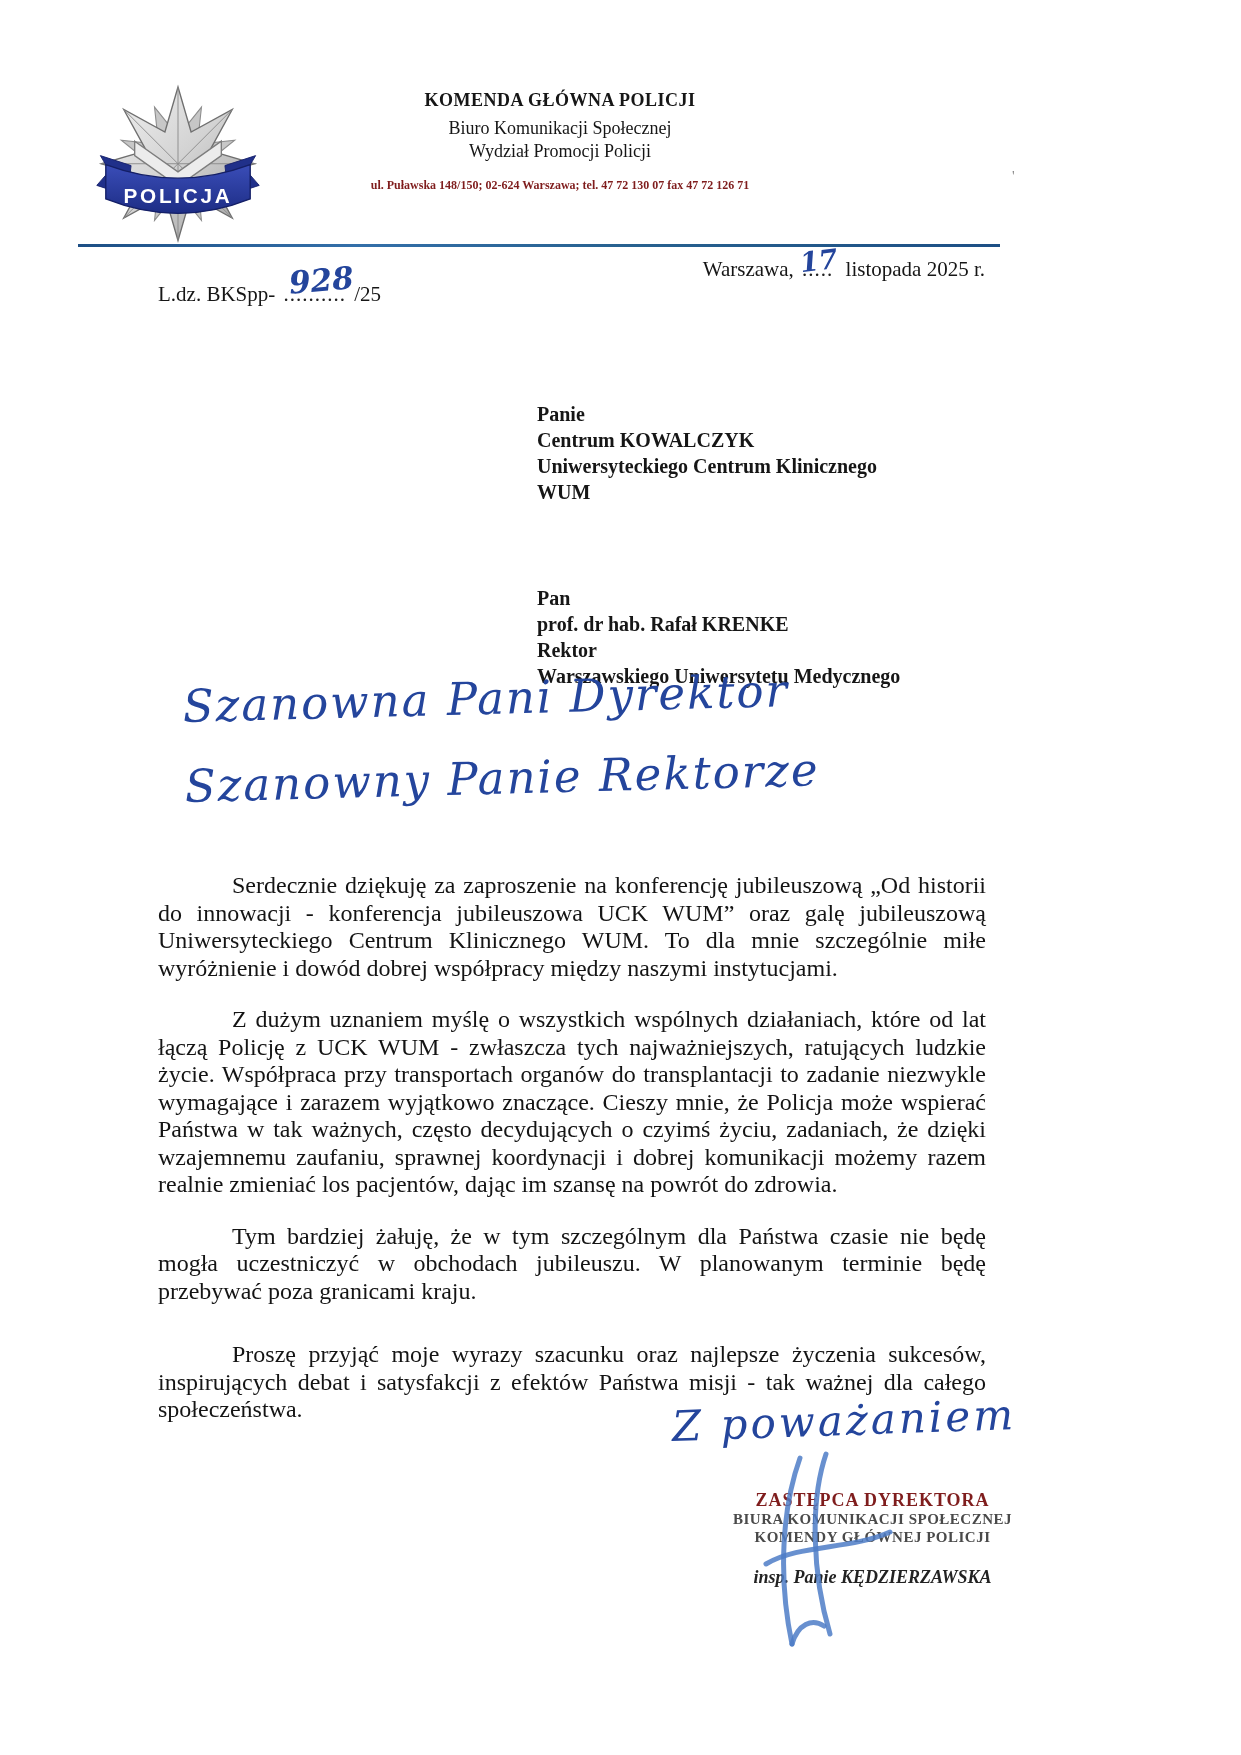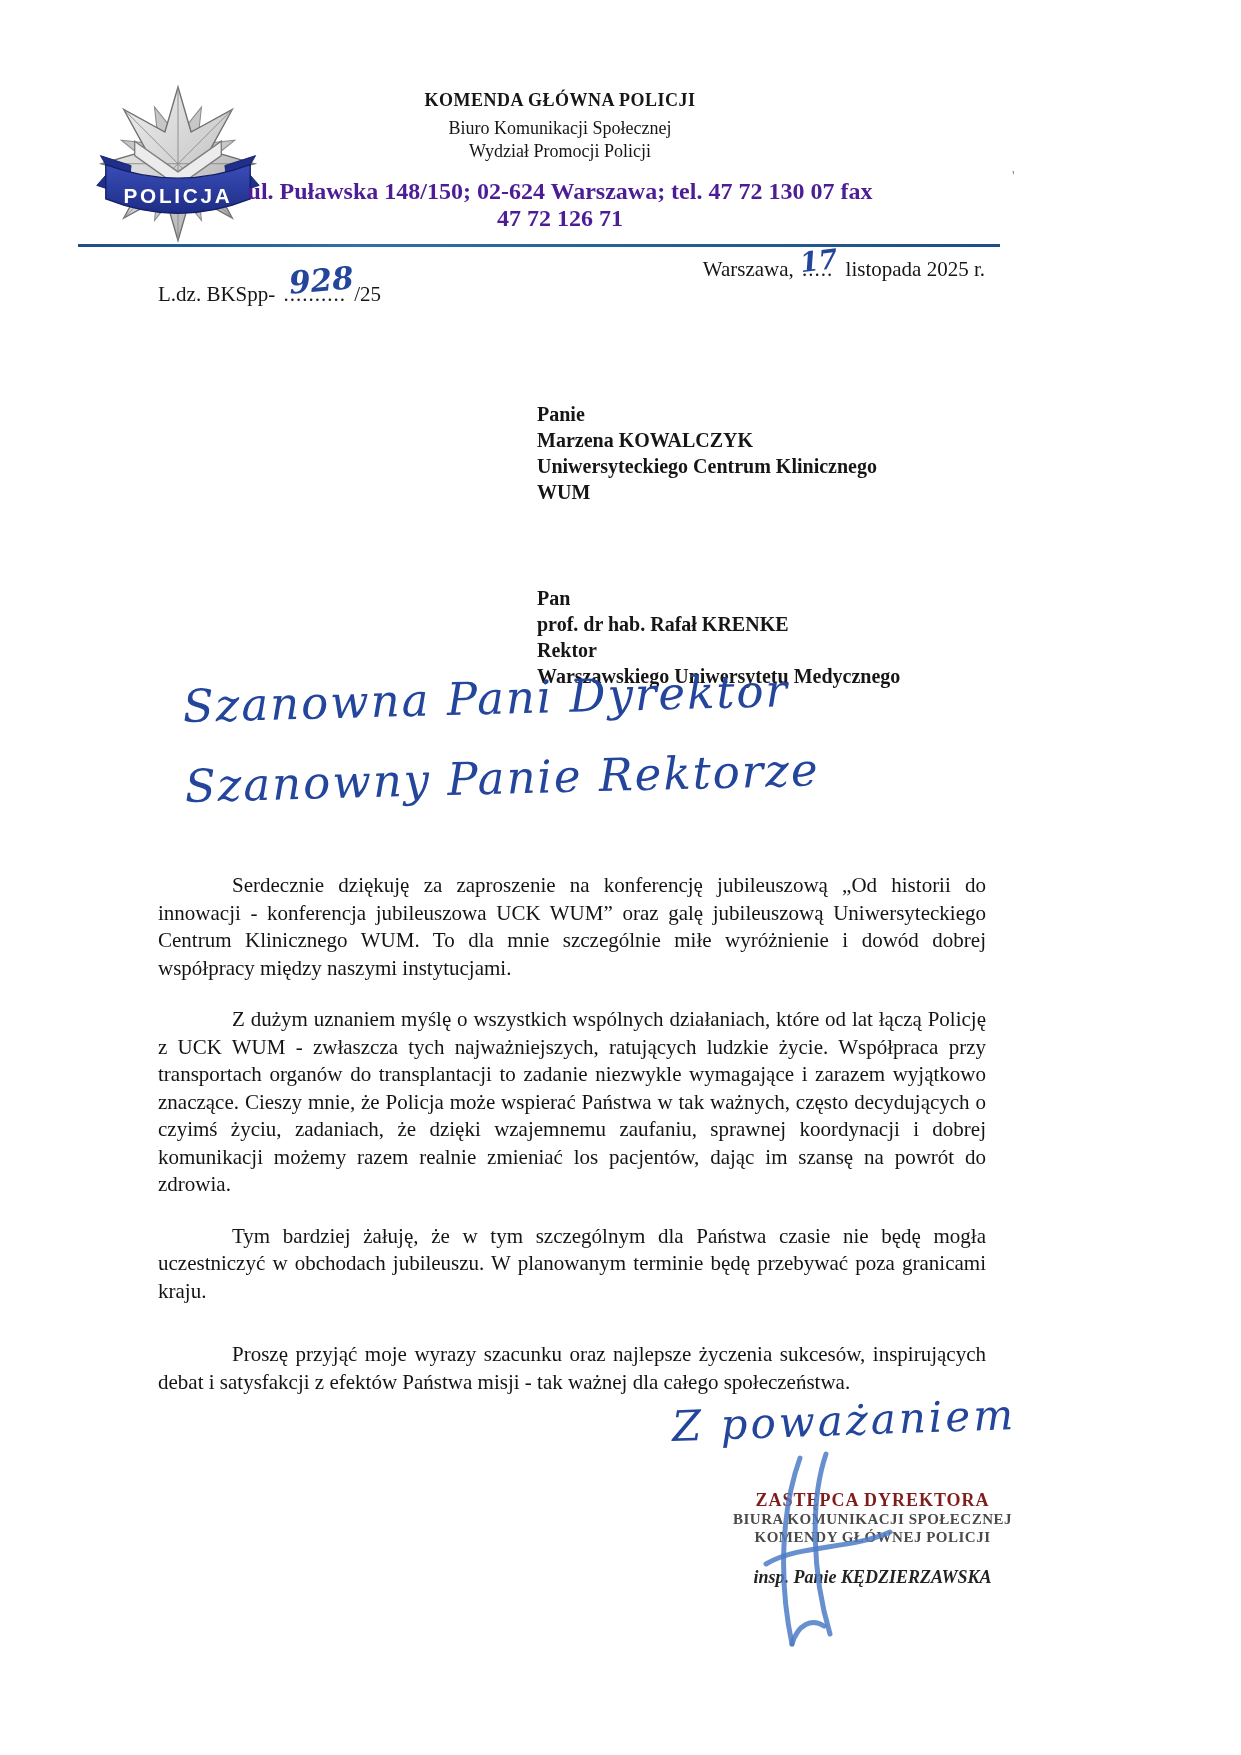--- a/index.html
+++ b/index.html
@@ -17,21 +17,21 @@
     background:#ffffff;
     font-family:"Liberation Serif", serif;
     color:var(--text);
     overflow:hidden;
   }
   
   .logo{position:absolute;left:86px;top:78px;width:184px;height:176px;}
   .header-text{position:absolute;left:245px;top:84px;width:630px;text-align:center;}
   .org-name{font-size:18px;font-weight:bold;letter-spacing:.5px;line-height:32px;}
   .org-unit,.org-subunit{font-size:18px;line-height:21px;margin-top:2px;}
-  .org-address{font-size:24px;font-weight:bold;margin-top:16px;color:#4c1d95;text-align:center;}
+  .org-address{font-size:12px;font-weight:bold;margin-top:16px;color:#7f1d1d;text-align:center;}
   .rule{position:absolute;left:78px;top:244px;width:922px;height:3px;
     background:linear-gradient(90deg,#1d4f85,#336fa9 30%,#27618f 60%,#1d4f85);}
   .stray{position:absolute;left:1012px;top:168px;font-size:15px;color:#8a8a8a;}
   
   .date-line{position:absolute;left:560px;top:257px;width:425px;text-align:right;font-size:21px;}
   .ref-line{position:absolute;left:158px;top:282px;font-size:21px;}
   .fill-in{position:relative;display:inline-block;padding:0 3px;}
   .dots{letter-spacing:1px;color:#222;}
   .hand{font-family:"DejaVu Serif", serif;font-style:italic;color:var(--ink-blue);}
   .hand.day{position:absolute;left:1px;top:-12px;font-size:27px;transform:rotate(-7deg);font-weight:bold;}
@@ -40,21 +40,21 @@
   
   .recipient{position:absolute;left:537px;font-size:20px;font-weight:bold;line-height:26px;}
   .recipient-1{top:401px;}
   .recipient-2{top:585px;}
   
   .greeting{position:absolute;left:182px;top:678px;transform:rotate(-1.5deg);transform-origin:left top;}
   .greeting-line{font-family:"DejaVu Serif", serif;font-style:italic;color:var(--ink-blue);
     font-size:45px;letter-spacing:2px;line-height:58px;white-space:nowrap;}
   .greeting-line + .greeting-line{margin-top:22px;}
   
-  .body-text{position:absolute;left:158px;top:872px;width:828px;font-size:21px;
+  .body-text{position:absolute;left:158px;top:872px;width:828px;font-size:24px;
     line-height:27.5px;text-align:justify;color:#141414;}
   .body-text p{text-indent:74px;margin:0 0 24px 0;}
   .body-text p:nth-child(3){margin-bottom:36px;}
   
   .valediction{position:absolute;left:672px;top:1396px;font-family:"DejaVu Serif", serif;
     font-style:italic;color:var(--ink-blue);font-size:42px;letter-spacing:3px;transform:rotate(-2deg);
     white-space:nowrap;}
   .signer-block{position:absolute;left:700px;top:1490px;width:345px;text-align:center;}
   .signer-l1{font-size:18px;font-weight:bold;letter-spacing:1px;color:#7f1d1d;line-height:20px;}
   .signer-l2,.signer-l3{font-size:15px;font-weight:bold;letter-spacing:.5px;color:#4a4a4a;line-height:18px;}
@@ -128,21 +128,21 @@
     <span>L.dz. BKSpp-</span>
     <span class="fill-in">
       <span class="dots">..........</span>
       <span class="hand refno">928</span>
     </span>
     <span>/25</span>
   </div>
 
   <div class="recipient recipient-1">
     <div>Panie</div>
-    <div>Marzena KOWALCZYK</div>
+    <div>Centrum KOWALCZYK</div>
     <div>Uniwersyteckiego Centrum Klinicznego</div>
     <div>WUM</div>
   </div>
 
   <div class="recipient recipient-2">
     <div>Pan</div>
     <div>prof. dr hab. Rafał KRENKE</div>
     <div>Rektor</div>
     <div>Warszawskiego Uniwersytetu Medycznego</div>
   </div>

